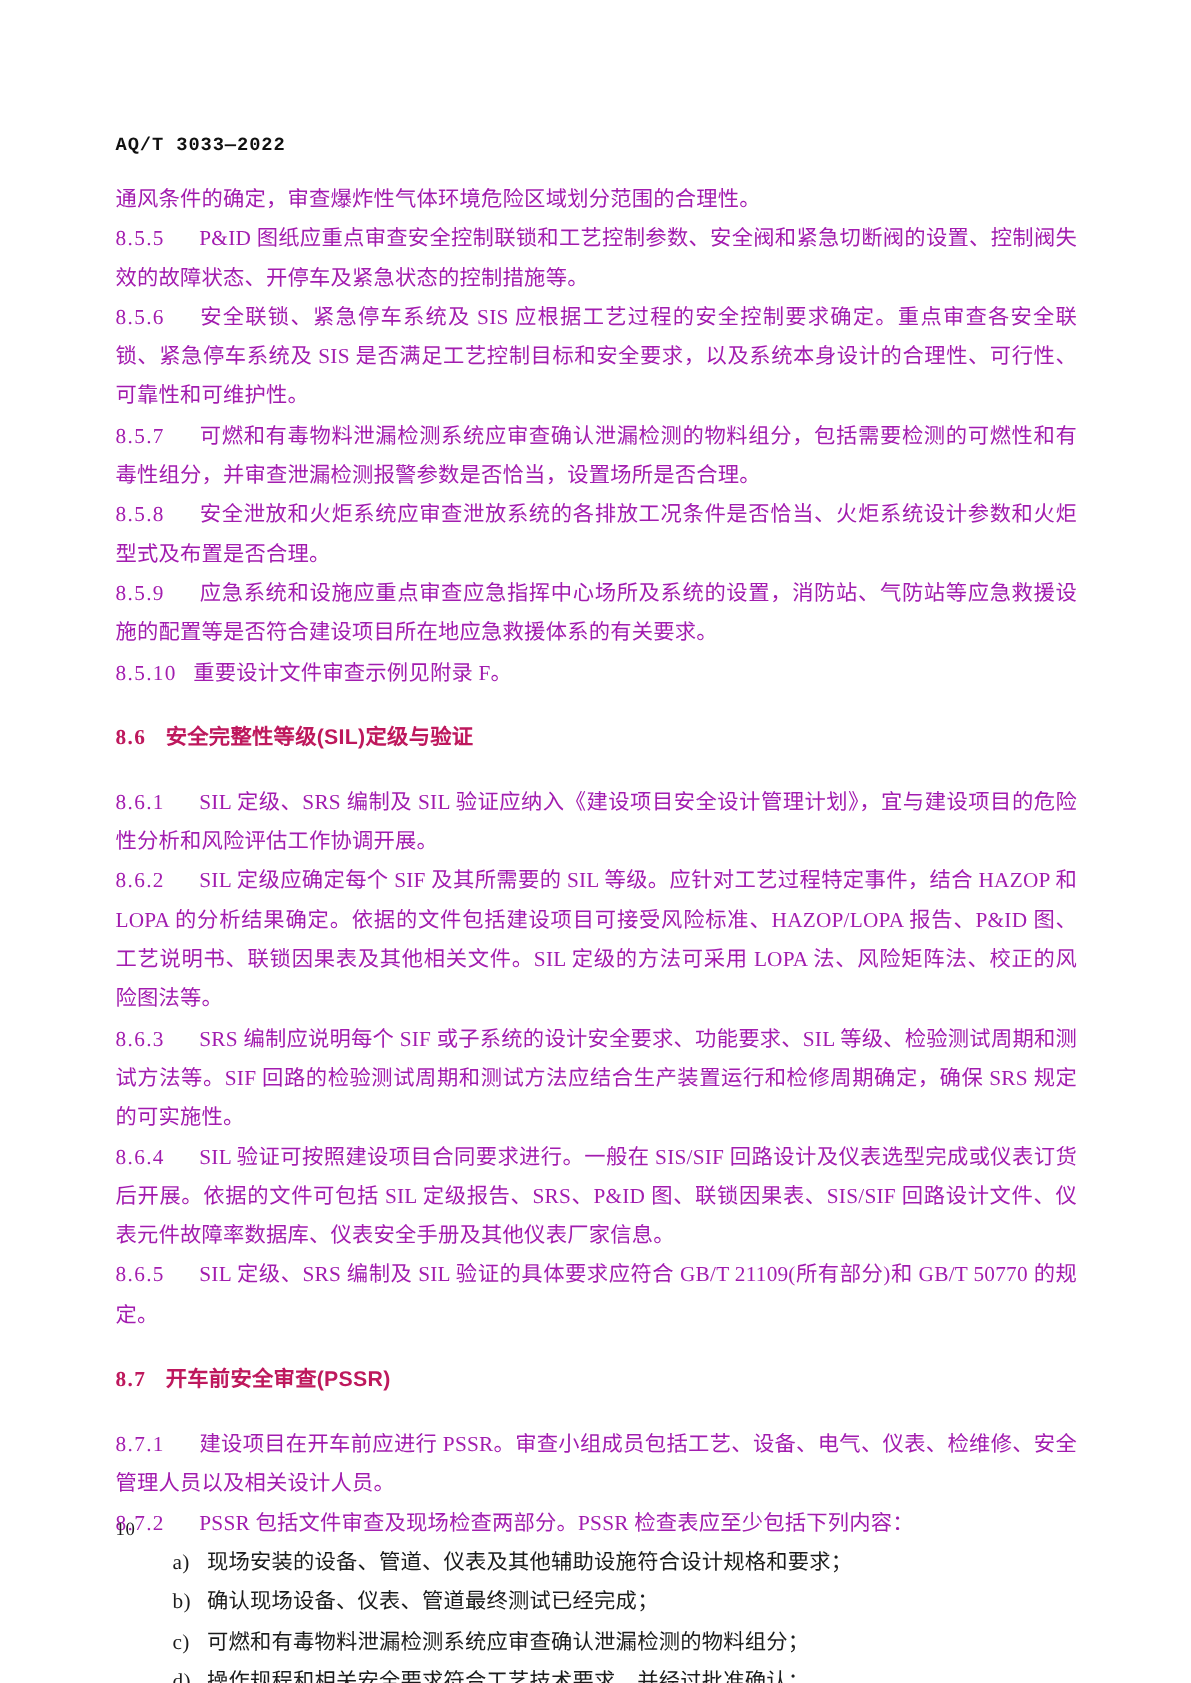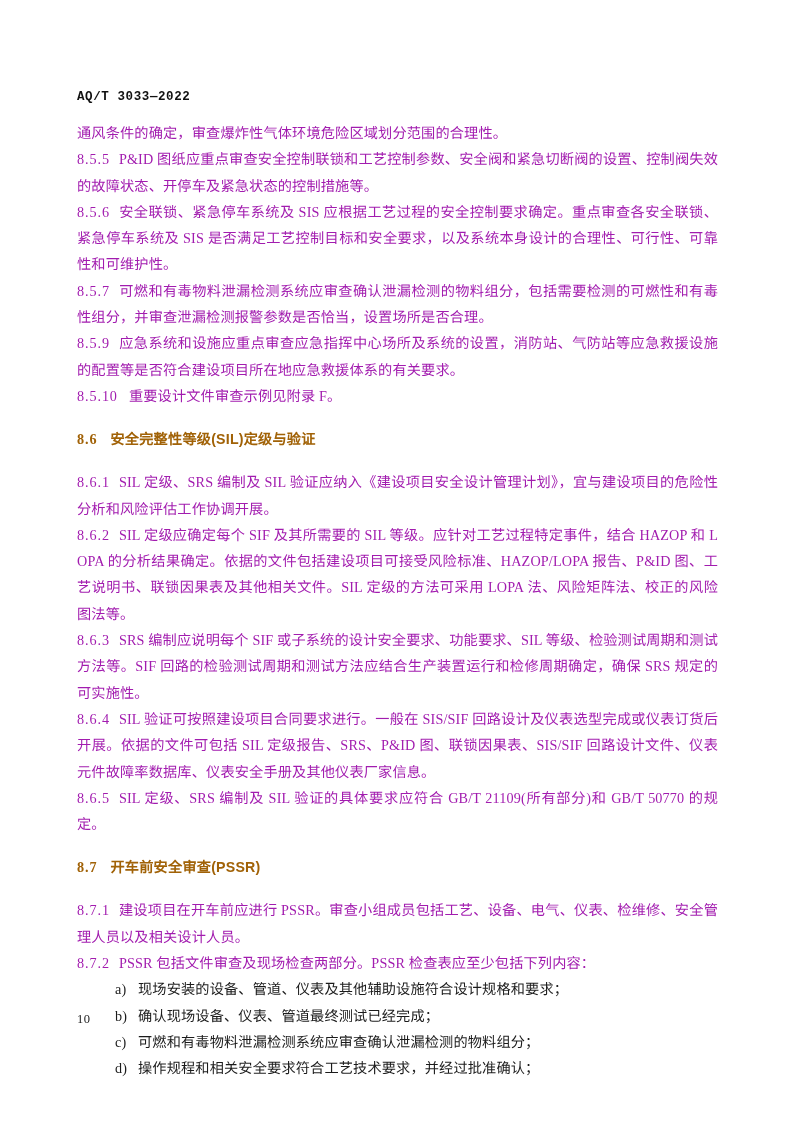--- a/index.html
+++ b/index.html
@@ -52,33 +52,33 @@
     margin: 0;
     letter-spacing: 0.15px;
     word-break: break-all;
   }
   .para.cont {
     text-indent: 0;
   }
   
   .clause .num {
     letter-spacing: 0.9px;
-    padding-right: 9px;
+    padding-right: 23px;
   }
   .clause.c10 .num {
     padding-right: 11px;
   }
 
   
   .heading {
     font-family: "Liberation Sans", "DejaVu Sans", sans-serif;
     font-weight: bold;
     font-size: 14.2px;
     line-height: 26px;
-    color: #a16207;
+    color: #be185d;
     margin: 0;
     letter-spacing: 0.2px;
   }
   .heading .hnum {
     letter-spacing: 0.9px;
     padding-right: 13px;
     font-family: "Liberation Serif", "DejaVu Serif", serif;
   }
 
   .gap-before-heading { height: 17px; }
@@ -142,20 +142,23 @@
     </p>
 
     <p class="para clause">
       <span class="num">8.5.6</span><span>安全联锁、紧急停车系统及 SIS 应根据工艺过程的安全控制要求确定。重点审查各安全联锁、紧急停车系统及 SIS 是否满足工艺控制目标和安全要求，以及系统本身设计的合理性、可行性、可靠性和可维护性。</span>
     </p>
 
     <p class="para clause">
       <span class="num">8.5.7</span><span>可燃和有毒物料泄漏检测系统应审查确认泄漏检测的物料组分，包括需要检测的可燃性和有毒性组分，并审查泄漏检测报警参数是否恰当，设置场所是否合理。</span>
     </p>
 
+    <p class="para clause">
+      <span class="num">8.5.8</span><span>安全泄放和火炬系统应审查泄放系统的各排放工况条件是否恰当、火炬系统设计参数和火炬型式及布置是否合理。</span>
+    </p>
 
     <p class="para clause">
       <span class="num">8.5.9</span><span>应急系统和设施应重点审查应急指挥中心场所及系统的设置，消防站、气防站等应急救援设施的配置等是否符合建设项目所在地应急救援体系的有关要求。</span>
     </p>
 
     <p class="para clause c10">
       <span class="num">8.5.10</span><span>重要设计文件审查示例见附录 F。</span>
     </p>
 
     <div class="gap-before-heading"></div>

